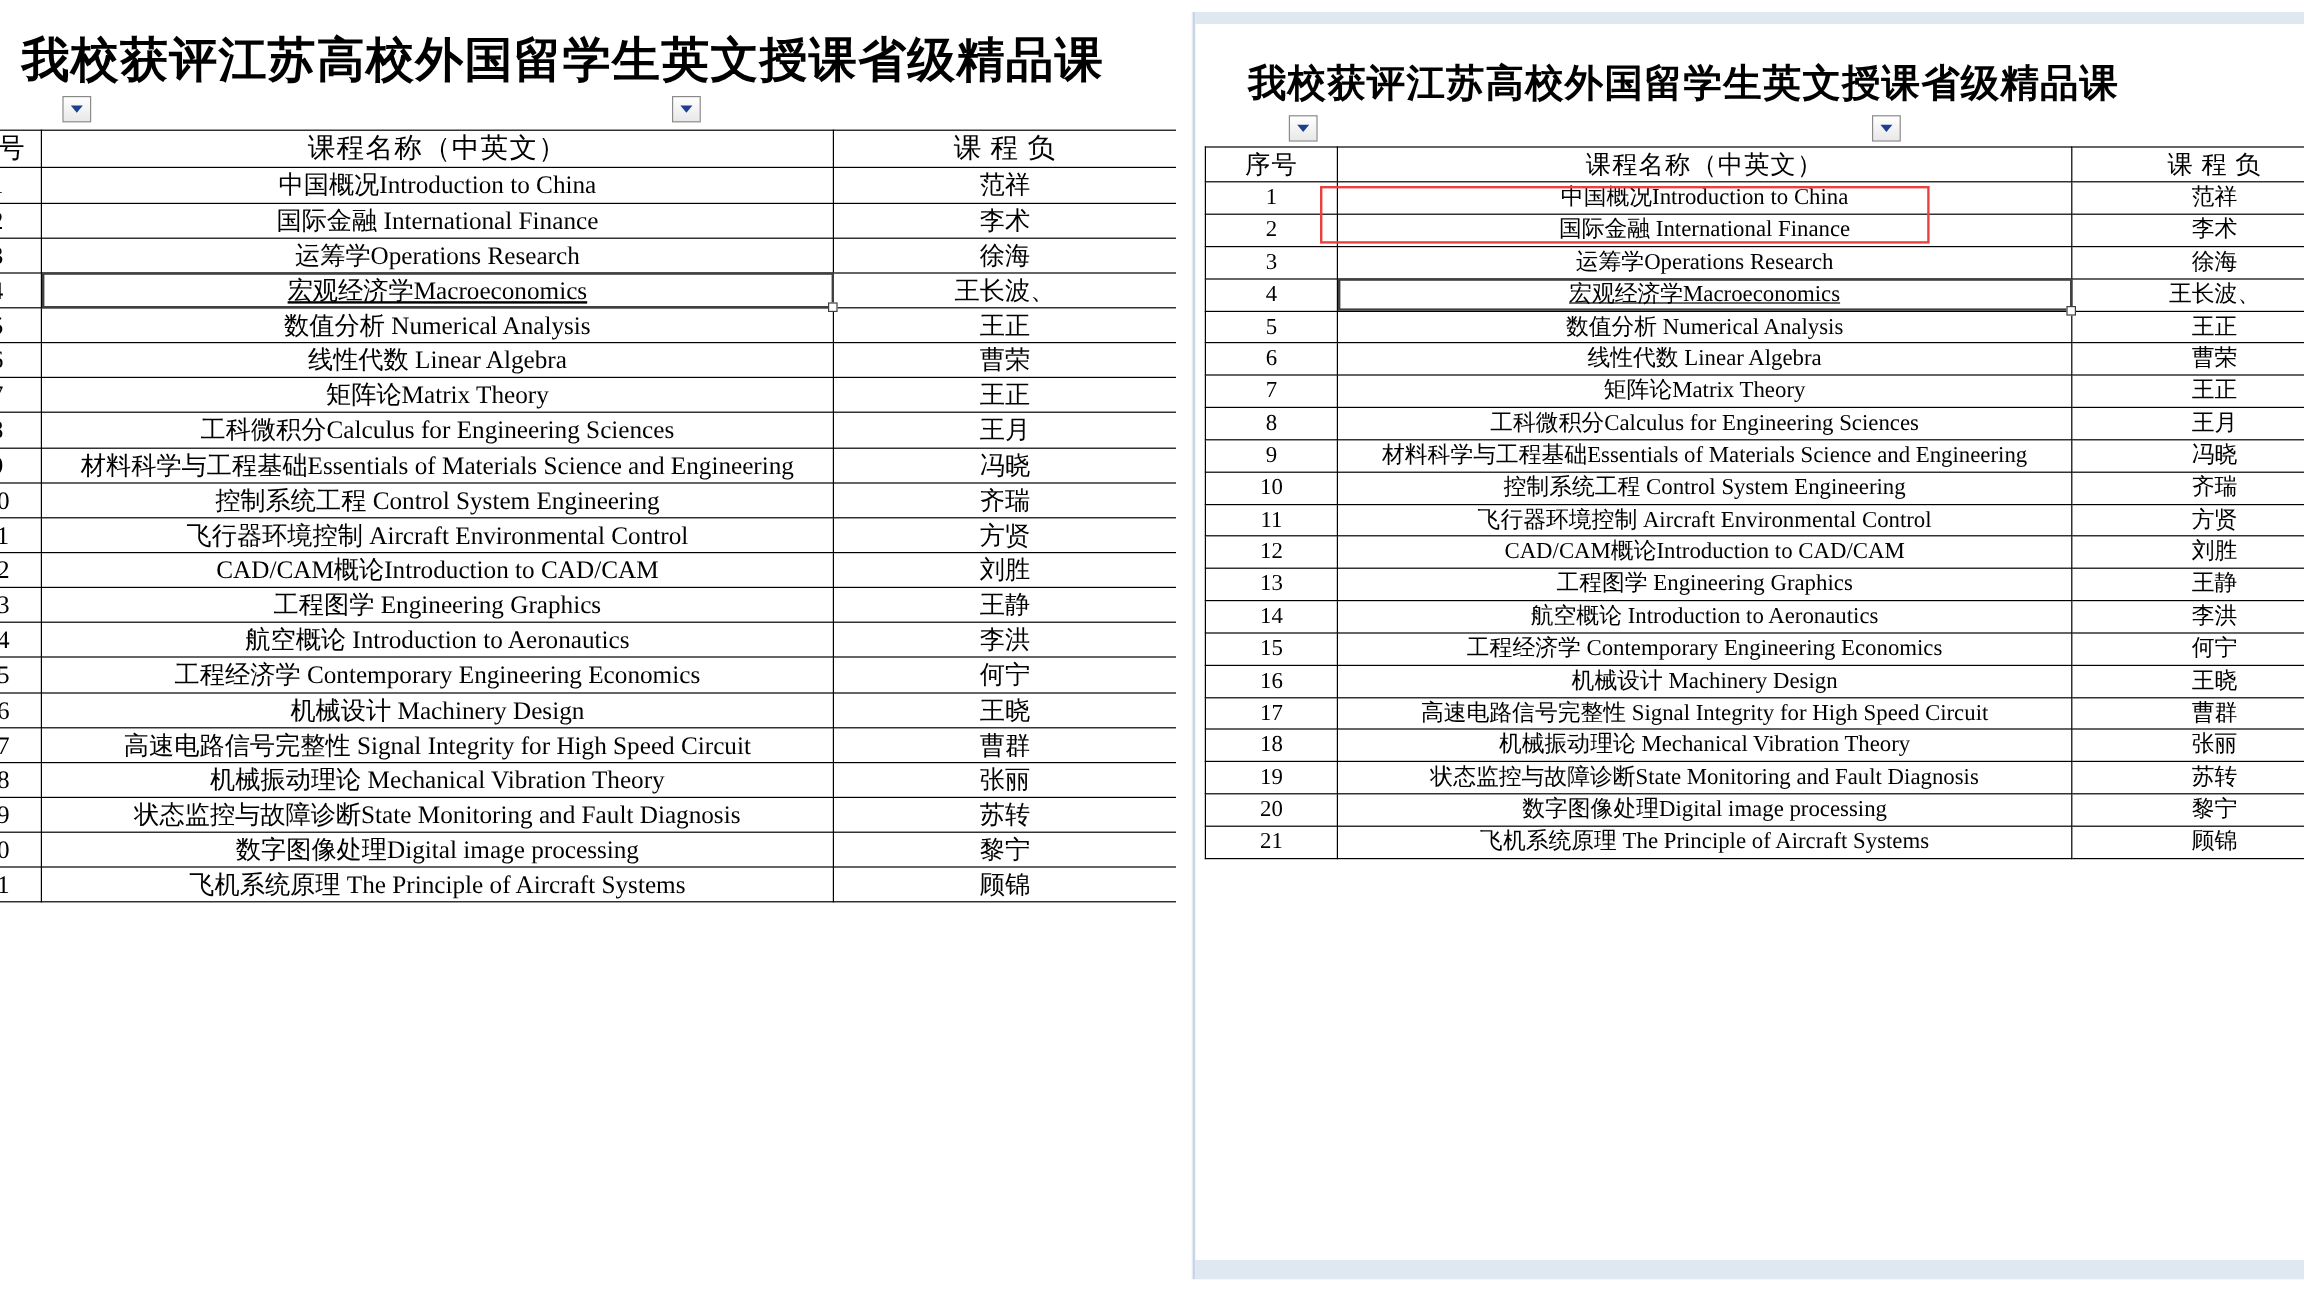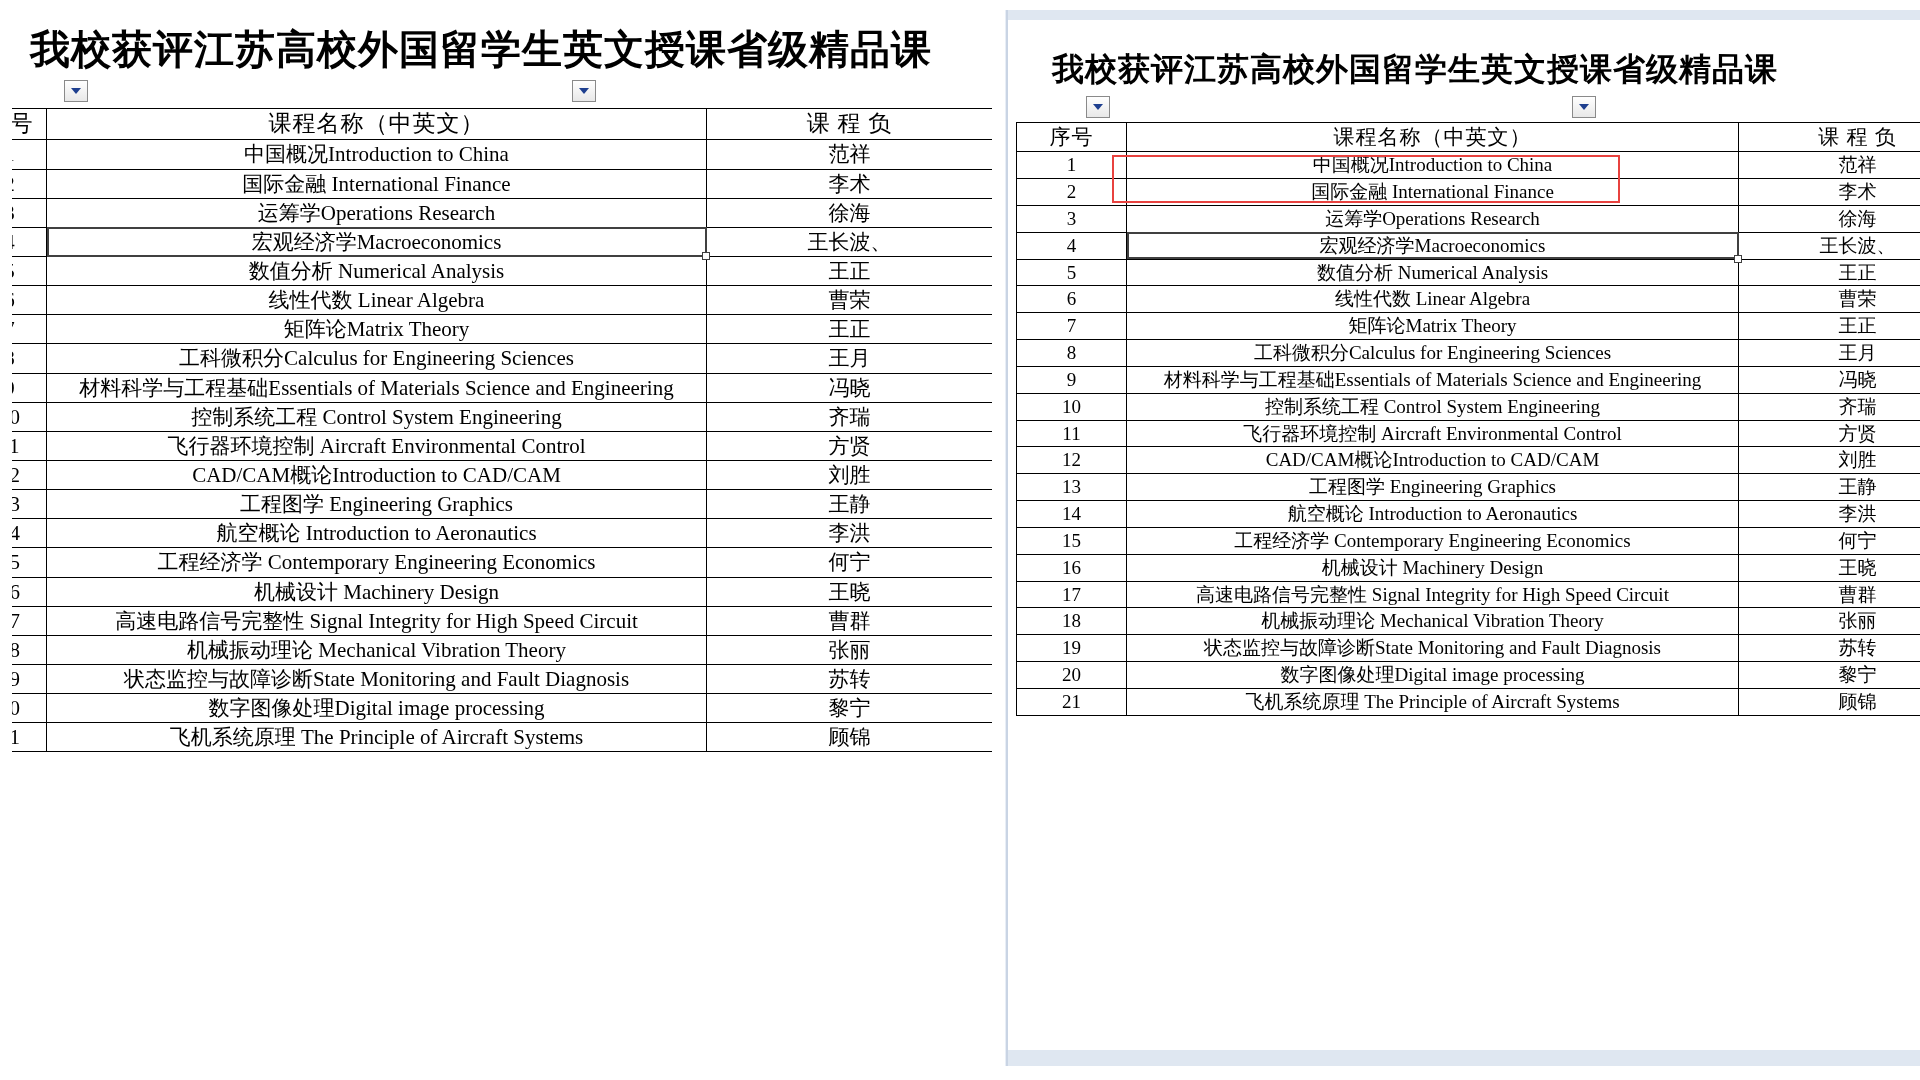--- a/index.html
+++ b/index.html
@@ -10,21 +10,20 @@
     background: #ffffff;
     font-family: "Liberation Sans", sans-serif;
     overflow: hidden;
   }
 
   .screen {
     position: relative;
     width: 1628px;
     height: 1080px;
     background: #0c4a6e;
-    margin-left: 12px;
   }
 
   
   .pane {
     position: absolute;
     top: 0;
     height: 1080px;
     overflow: hidden;
     background: #ffffff;
   }
@@ -137,20 +136,21 @@
   .sheet-right col.c-no    { width: 110px; }
   .sheet-right col.c-name  { width: 612px; }
   .sheet-right col.c-teach { width: 238px; }
   .sheet-right .hdr td { font-size: 21px; letter-spacing: 1px; }
 
   
   .cell-selected {
     outline: 2px solid #404040;
     outline-offset: -2px;
     position: relative;
+    text-decoration: underline;
   }
   .cell-selected::after {
     content: "";
     position: absolute;
     right: -4px;
     bottom: -4px;
     width: 6px;
     height: 6px;
     background: #ffffff;
     border: 1px solid #404040;

